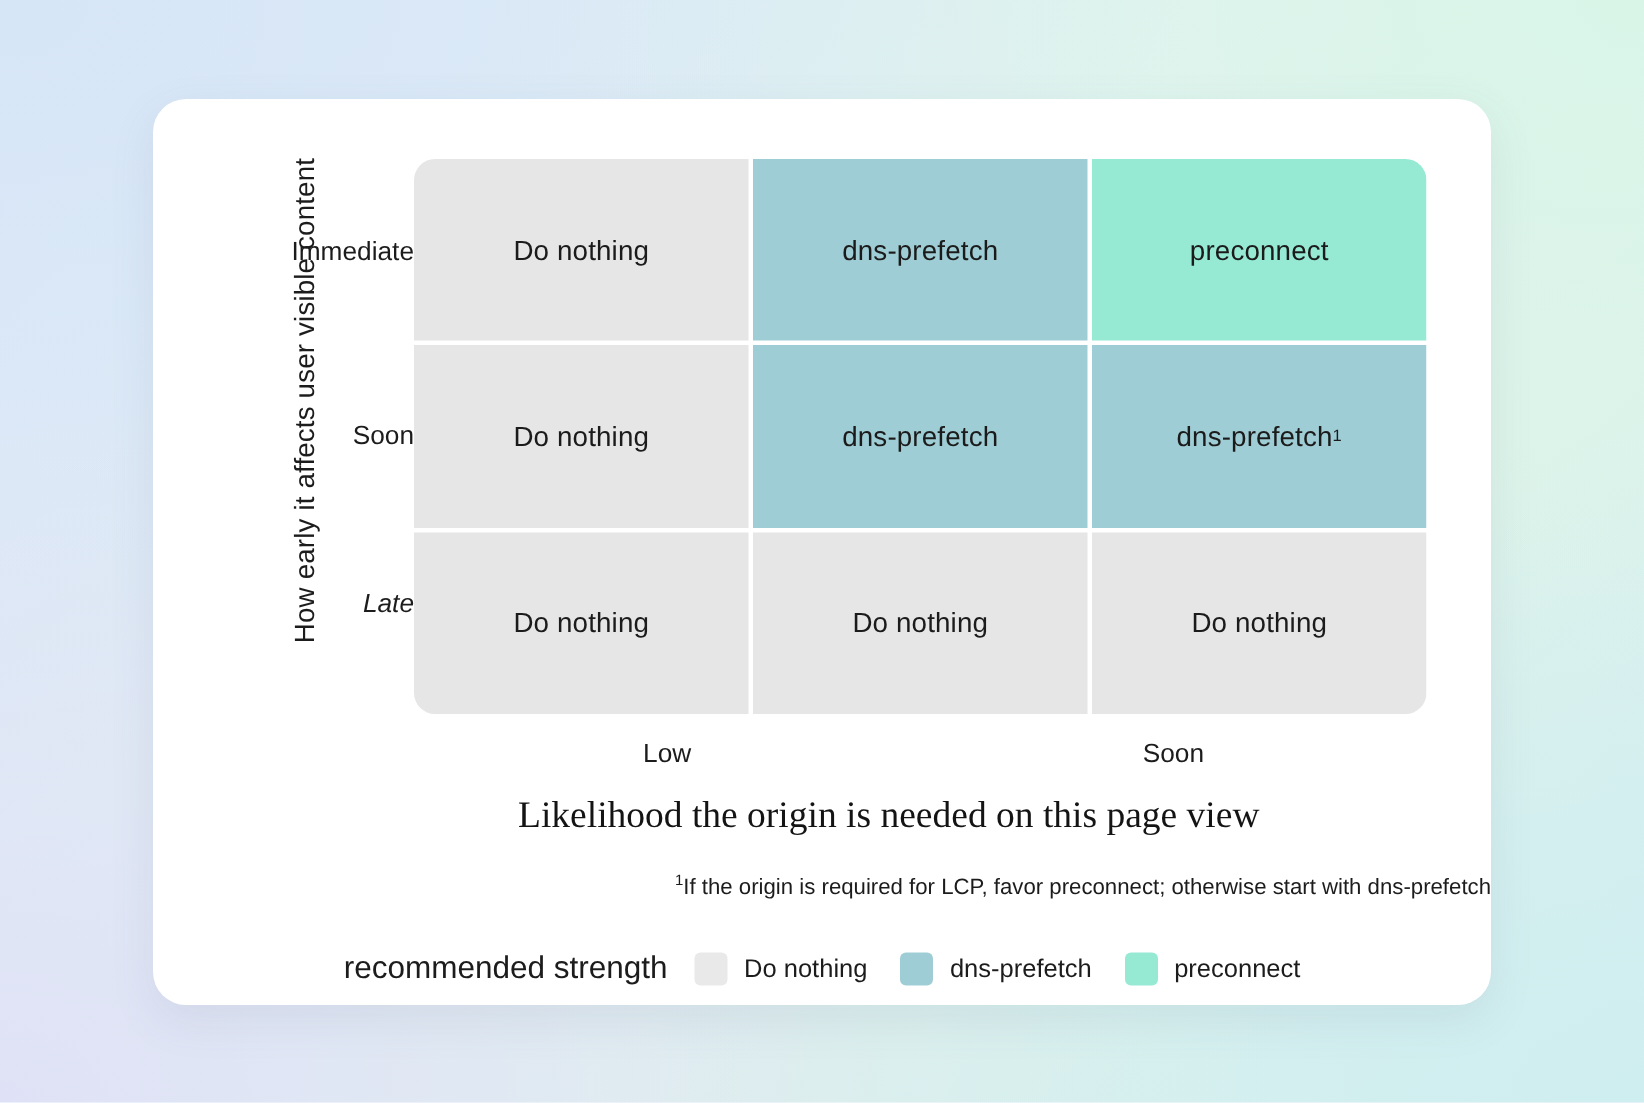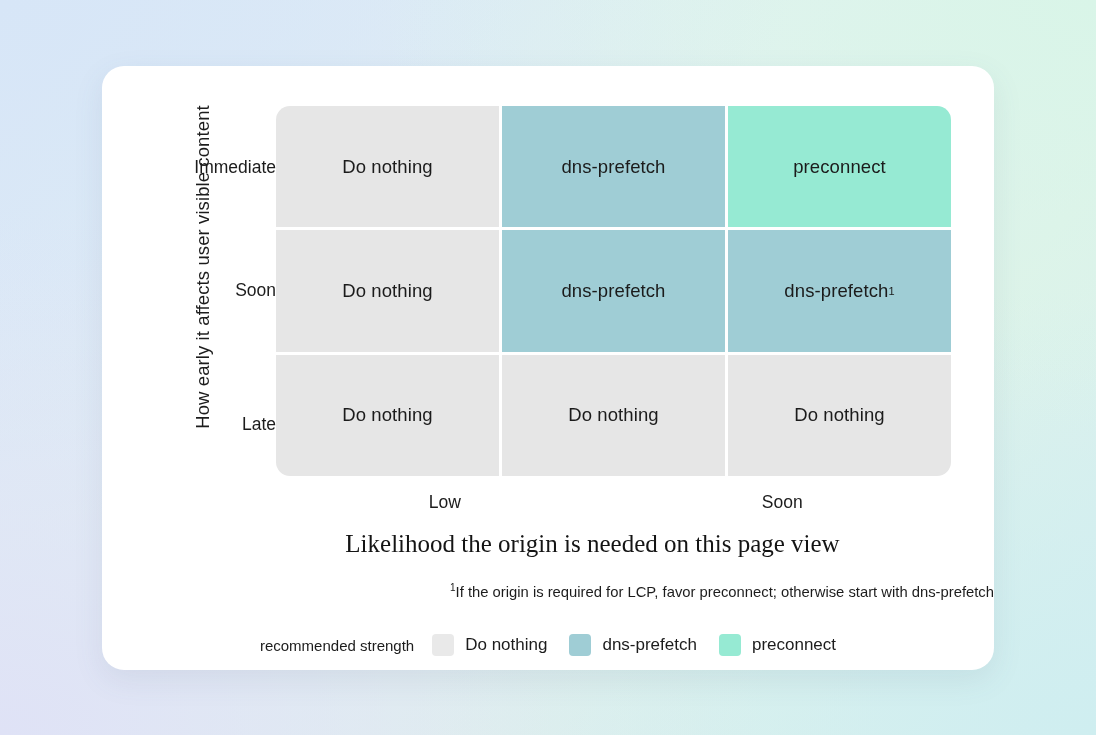--- a/index.html
+++ b/index.html
@@ -63,21 +63,21 @@
     height: 123.3px;
     display: flex;
     align-items: center;
     justify-content: flex-end;
     font-size: 17.5px;
     color: #1c1c1c;
     white-space: nowrap;
   }
   .y-tick.r0 { top: 0; margin-left: 48px; }
   .y-tick.r1 { top: 123.3px; }
-  .y-tick.r2 { top: 257px; }
+  .y-tick.r2 { top: 235px; font-style: italic; }
 
   
   #matrix {
     position: absolute;
     left: 174px;
     top: 40px;
     width: 675px;
     height: 370px;
     border-radius: 14px;
     overflow: hidden;
@@ -152,21 +152,21 @@
     position: absolute;
     left: 0;
     top: 568px;
     width: 892px;
     display: flex;
     align-items: center;
     justify-content: center;
     gap: 0;
   }
   .legend-title {
-    font-size: 15px;
+    font-size: 21px;
     color: #1c1c1c;
     margin-right: 18px;
   }
   .legend-item {
     display: flex;
     align-items: center;
     margin-right: 22px;
   }
   .legend-item:last-child { margin-right: 0; }
   .swatch {

